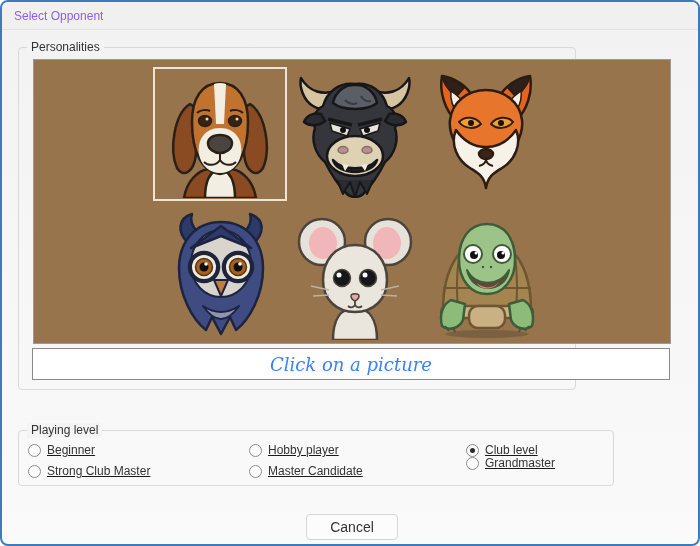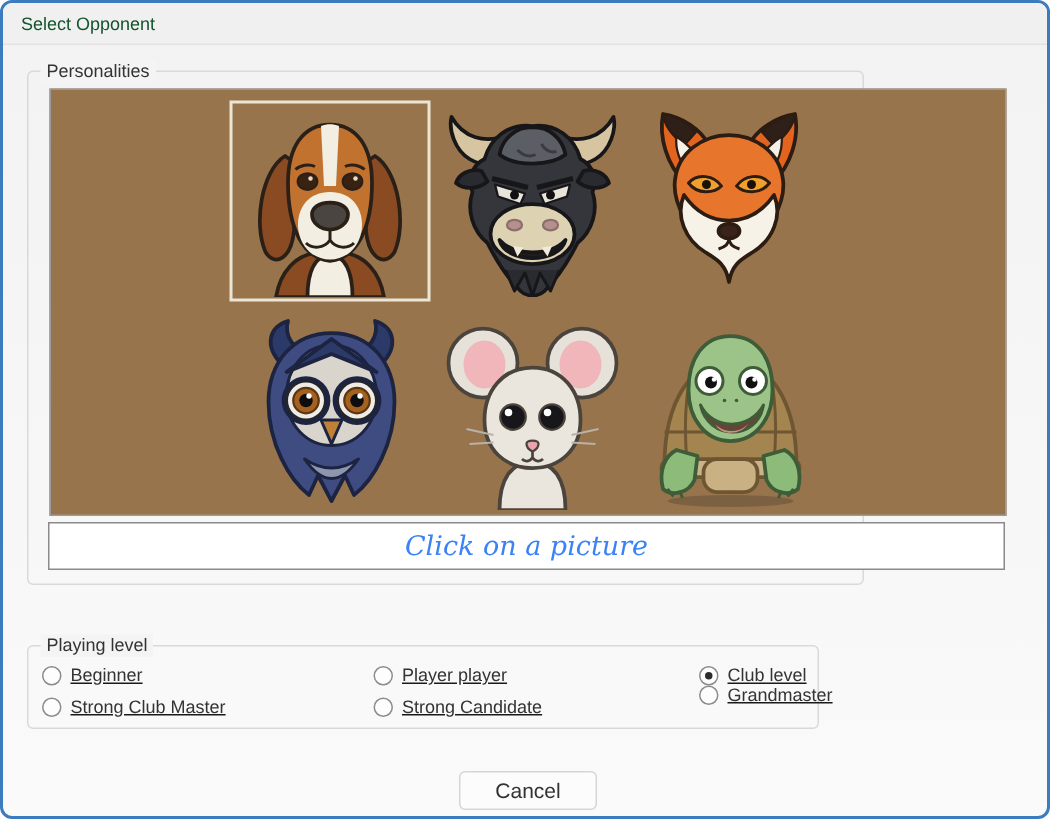--- a/index.html
+++ b/index.html
@@ -8,21 +8,21 @@
     position:relative;width:700px;height:546px;
     border:2px solid #3d7bbf;border-radius:8px;overflow:hidden;
     background:linear-gradient(#f2f2f2,#fafafa);
     font-family:"Liberation Sans",sans-serif;color:#1a1a1a;
   }
   .titlebar{
     position:absolute;left:0;top:0;width:100%;height:28px;
     background:#f0f0f0;border-bottom:1px solid #e3e3e3;
     display:flex;align-items:center;padding-left:12px;
   }
-  .title{font-size:12px;color:#14532d;text-align:center;}
+  .title{font-size:12px;color:#8b5cf6;text-align:center;}
   .groupbox{
     position:absolute;border:1px solid #d9d9d9;border-radius:4px;
   }
   .gb-label{
     position:absolute;top:-8px;left:8px;background:#f4f4f4;
     padding:0 4px;font-size:12px;color:#333;line-height:15px;
   }
   .personalities{left:16px;top:45px;width:558px;height:343px;}
   .picture-panel{
     position:absolute;left:14px;top:11px;width:638px;height:285px;
@@ -35,21 +35,21 @@
   .avatar-cell.selected{outline:2px solid #ece5d6;outline-offset:1px;}
   .hint-bar{
     position:absolute;left:13px;top:300px;width:638px;height:32px;
     background:#ffffff;border:1px solid #8a8a8a;
     display:flex;align-items:center;justify-content:center;
   }
   .hint-text{
     font-family:"DejaVu Serif",serif;font-style:italic;
     font-size:18px;color:#3b82f6;
   }
-  .playing-level{left:16px;top:428px;width:528px;height:56px;}
+  .playing-level{left:16px;top:428px;width:596px;height:56px;}
   .radio-item{
     position:absolute;display:flex;align-items:center;gap:6px;cursor:pointer;text-decoration:underline;
   }
   .radio-circle{
     width:13px;height:13px;border:1px solid #8c8c8c;border-radius:50%;
     background:#fdfdfd;position:relative;flex:0 0 auto;
   }
   .radio-circle.checked::after{
     content:"";position:absolute;left:3px;top:3px;width:5px;height:5px;
     border-radius:50%;background:#2b2b2b;
@@ -226,25 +226,25 @@
     <label class="radio-item" style="left:9px;top:12px">
       <span class="radio-circle"></span>
       <span class="radio-label">Beginner</span>
     </label>
     <label class="radio-item" style="left:9px;top:33px">
       <span class="radio-circle"></span>
       <span class="radio-label">Strong Club Master</span>
     </label>
     <label class="radio-item" style="left:230px;top:12px">
       <span class="radio-circle"></span>
-      <span class="radio-label">Player player</span>
+      <span class="radio-label">Hobby player</span>
     </label>
     <label class="radio-item" style="left:230px;top:33px">
       <span class="radio-circle"></span>
-      <span class="radio-label">Strong Candidate</span>
+      <span class="radio-label">Master Candidate</span>
     </label>
     <label class="radio-item" style="left:447px;top:12px">
       <span class="radio-circle checked"></span>
       <span class="radio-label">Club level</span>
     </label>
     <label class="radio-item" style="left:447px;top:25px">
       <span class="radio-circle"></span>
       <span class="radio-label">Grandmaster</span>
     </label>
   </div>

